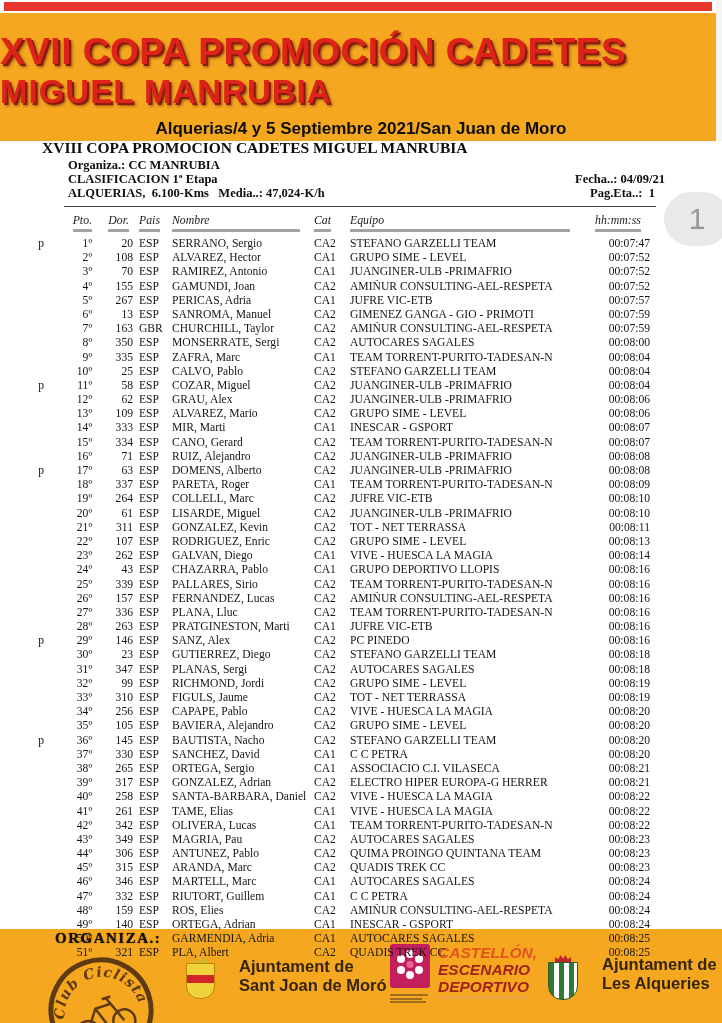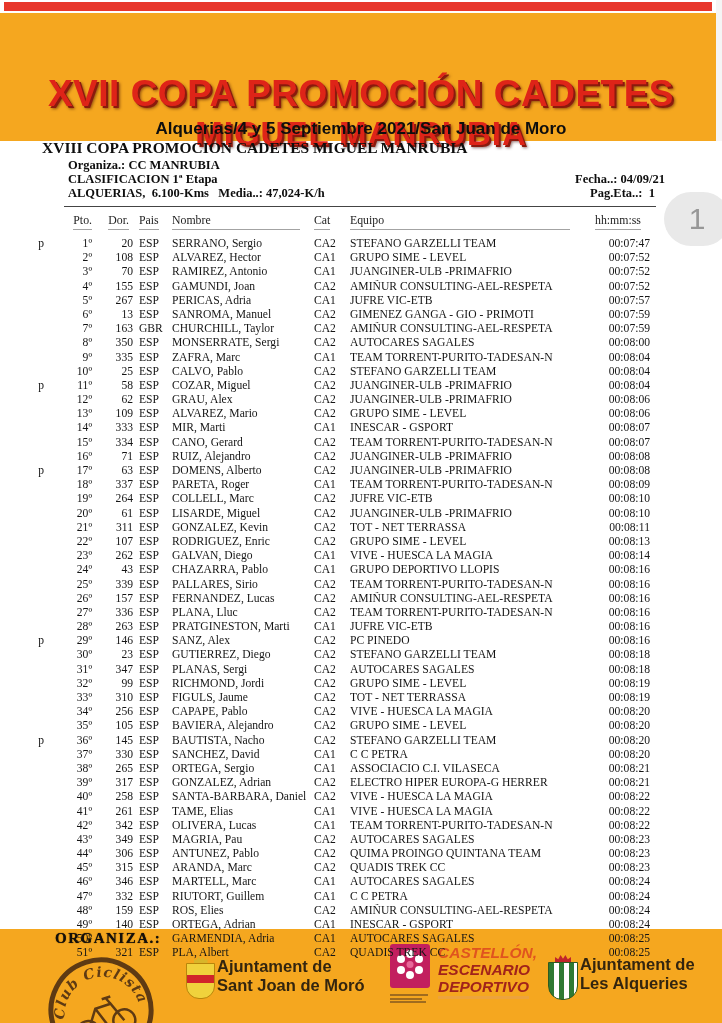--- a/index.html
+++ b/index.html
@@ -1,55 +1,55 @@
 <!DOCTYPE html>
 <html style="--orange: #F5A71F; --red_bar: #E8372C; --title_red: #DE2418; --castellon_orange: #E0541F; --castellon_red: #A1231B; --magenta: #C21F5E; --shield_green: #2F7A33; --shield_yellow: #F0D23C; --shield_red: #D1242A; --badge_gray: #E9E9E9;"><head>
 <meta charset="utf-8">
 <style>
   html,body{margin:0;padding:0;background:#ffffff;}
   .page{position:relative;width:722px;height:1023px;background:#ffffff;overflow:hidden;
         font-family:"Liberation Serif",serif;color:#1a1a1a;}
   .red-bar{position:absolute;left:4px;top:2px;width:708px;height:9px;background:var(--red_bar);}
   .right-strip{position:absolute;right:0;top:0;width:6px;height:141px;background:#f5f5f5;z-index:5;}
   .banner{position:absolute;left:0;top:13px;width:722px;height:128px;background:var(--orange);}
-  .bt{position:absolute;width:100%;text-align:center;font-family:"Liberation Sans",sans-serif;
+  .bt{position:absolute;width:100%;text-align:left;font-family:"Liberation Sans",sans-serif;
       font-weight:bold;color:var(--title_red);
-      text-shadow:2px 2px 0 #8a1a0e,3px 3px 3px rgba(60,10,5,.55);margin-top:42px;}
+      text-shadow:2px 2px 0 #8a1a0e,3px 3px 3px rgba(60,10,5,.55);}
   .bt1{top:18px;font-size:37px;letter-spacing:.5px;}
   .bt2{top:60px;font-size:33px;letter-spacing:1px;}
   .banner-sub{position:absolute;bottom:2px;width:100%;display:flex;justify-content:center;
       font-family:"Liberation Sans",sans-serif;font-weight:bold;font-size:17px;color:#0e0e0e;}
   .doc-title{position:absolute;left:42px;top:139px;font-size:15.5px;font-weight:bold;color:#0e0e0e;white-space:pre;}
   .info{position:absolute;font-size:12.5px;font-weight:bold;white-space:pre;color:#0e0e0e;margin-left:8px;}
   .i-l1{left:60px;top:158px;} .i-l2{left:60px;top:172px;} .i-l3{left:60px;top:186px;}
   .i-r1{right:57px;top:172px;} .i-r2{right:67px;top:186px;}
   .rule{position:absolute;left:64px;top:206px;width:592px;height:1px;background:#444;}
   .grid-cols{display:grid;grid-template-columns:48px 50px 37px 34px 145px 36px 245px 76px;}
   .thead{position:absolute;left:0;top:213px;width:722px;font-size:11.8px;color:#222;}
-  .hu{display:inline-block;border-bottom:1px solid #a3a3a3;padding-bottom:1px;}
+  .hu{display:inline-block;border-bottom:3px solid #a3a3a3;padding-bottom:1px;font-style:italic;}
   .h-pto,.h-dor{text-align:right;padding-right:6px;}
   .h-pais{padding-left:4px;} .h-nombre{padding-left:3px;}
   .h-nombre .hu{width:128px;} .h-equipo .hu{width:220px;}
   .h-time{text-align:left;padding-right:21px;}
   .tbody{position:absolute;left:0;top:237px;width:722px;z-index:2;}
   .row{height:14.2px;line-height:14.2px;font-size:11.6px;white-space:nowrap;color:#151515;}
   .c-p{text-align:right;padding-right:4px;}
   .c-pto{text-align:right;padding-right:6px;}
   .c-dor{text-align:right;padding-right:2px;}
   .c-pais{padding-left:4px;} .c-nombre{padding-left:3px;overflow:hidden;}
   .c-equipo{overflow:hidden;}
   .c-time{text-align:right;padding-right:21px;}
   .footer{position:absolute;left:0;top:929px;width:722px;height:94px;background:var(--orange);z-index:1;}
   .organiza{position:absolute;left:55px;top:930px;z-index:3;font-weight:bold;font-size:15px;
       letter-spacing:1.5px;color:#15100a;text-shadow:0 0 1px #241a08;}
   .badge{position:absolute;right:-8px;top:192px;width:66px;height:54px;background:var(--badge_gray);
       border-radius:27px;display:flex;align-items:center;justify-content:center;z-index:6;
       font-family:"Liberation Sans",sans-serif;font-size:30px;color:#979797;}
   .stamp{position:absolute;left:46px;top:26px;width:110px;height:110px;transform:rotate(-18deg);opacity:.88;}
-  .flogo{position:absolute;display:flex;gap:2px;align-items:flex-start;}
+  .flogo{position:absolute;display:flex;gap:24px;align-items:flex-start;}
   .l-sj{left:186px;top:28px;} .l-cs{left:390px;top:15px;gap:8px;} .l-la{left:548px;top:26px;}
   .flabel{font-family:"Liberation Sans",sans-serif;font-weight:bold;font-size:16.5px;line-height:19px;color:#33250f;}
   .crown{margin:0 auto;clip-path:polygon(0 100%,0 30%,20% 60%,35% 0,50% 55%,65% 0,80% 60%,100% 30%,100% 100%);}
   .sj-crown{width:14px;height:6px;background:#d8b62a;}
   .la-crown{width:16px;height:7px;background:#c0252a;}
   .sj-body{width:27px;height:34px;border:1px solid #b8860b;border-radius:0 0 13px 13px;
       background:linear-gradient(to bottom,var(--shield_yellow) 0 32%,var(--shield_red) 32% 56%,var(--shield_yellow) 56% 100%);}
   .la-body{width:28px;height:36px;border:1px solid #2f5a20;border-radius:0 0 14px 14px;
       background:repeating-linear-gradient(90deg,var(--shield_green) 0 5px,#ffffff 5px 10px);}
   .cs-text{font-family:"Liberation Sans",sans-serif;font-style:italic;font-weight:bold;font-size:15.5px;line-height:17px;}

